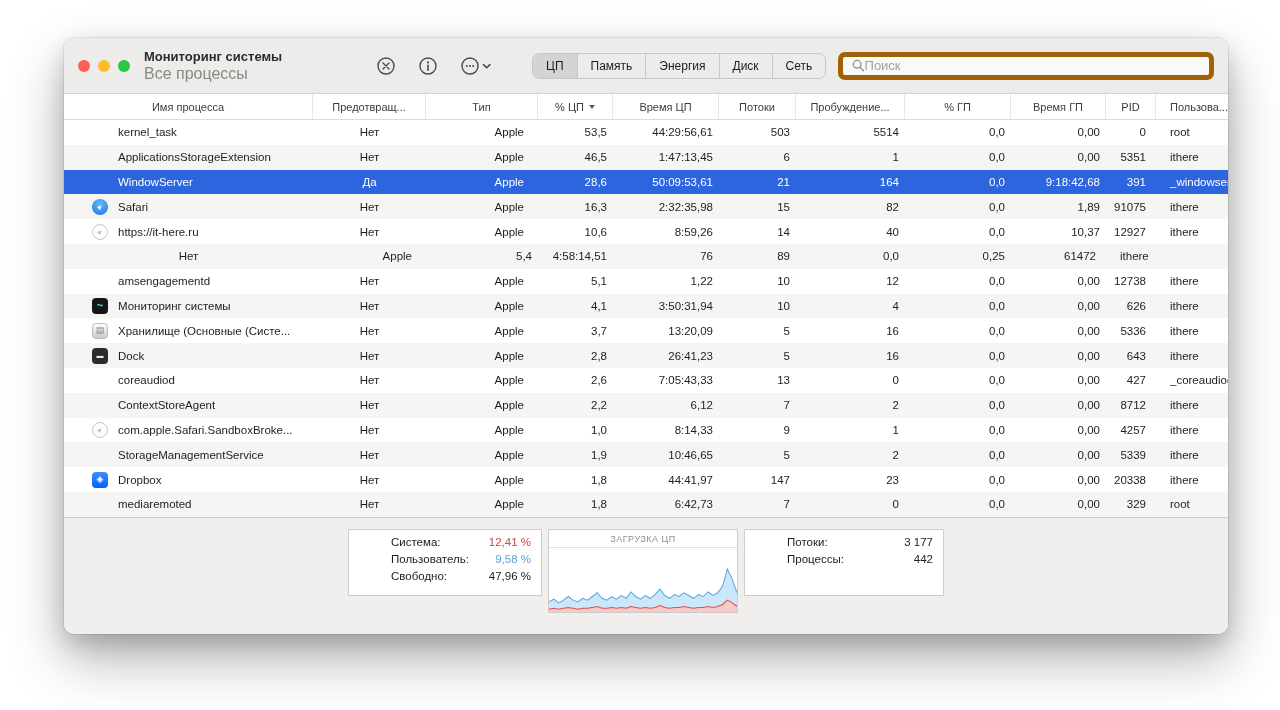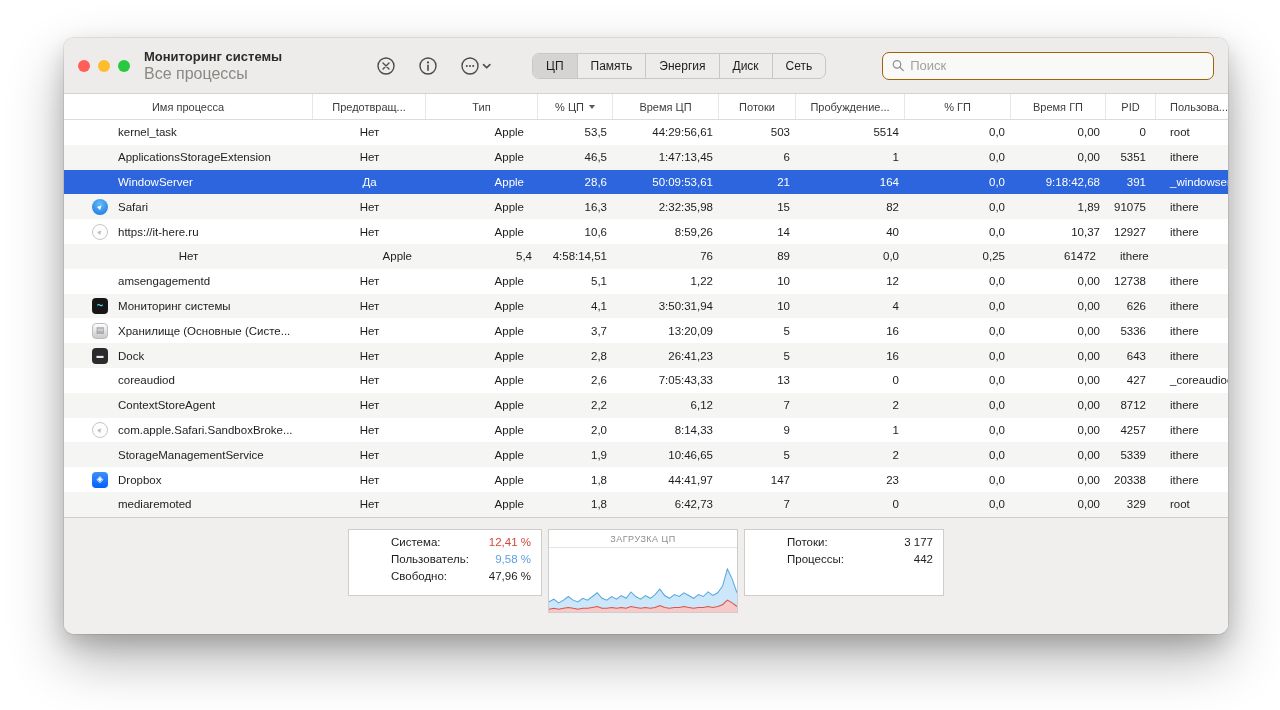--- a/index.html
+++ b/index.html
@@ -19,22 +19,22 @@
   .title-block { width:170px; flex:0 0 170px; }
   .win-title { font-size:13px; font-weight:700; color:#2b2b2b; }
   .win-subtitle { font-size:16px; color:#8a8884; margin-top:1px; }
   .tool-icons { display:flex; align-items:center; gap:18px; margin-left:60px; }
   .tool-btn { background:none; border:none; color:#4c4c4c; cursor:pointer; display:flex; align-items:center; padding:2px; }
   .segments { display:flex; margin-left:38px; border:1px solid #c9c7c5; border-radius:7px; overflow:hidden; background:#edecea; height:26px;justify-content:flex-end; }
   .segment { border:none; background:transparent; font-family:inherit; font-size:12px; color:#1d1d1f;
     padding:0 13px; cursor:pointer; border-right:1px solid #c9c7c5; height:100%; }
   .segment:last-child { border-right:none; }
   .segment.active { background:#d6d4d2; }
-  .search { margin-left:auto; width:332px; height:28px; display:flex; align-items:center; gap:6px;
-    padding:0 9px; border:1px solid #a16207; border-radius:7px; background:rgba(255,255,255,.68); }
+  .search { margin-left:auto; width:376px; height:28px; display:flex; align-items:center; 
+    padding:0 9px; border:5px solid #a16207; border-radius:7px; background:rgba(255,255,255,.68); }
   .search input { border:none; outline:none; background:transparent; width:100%; font-family:inherit;
     font-size:13px; color:#333; }
   .search input::placeholder { color:#a3a19e; }
 
   
   .grid { display:grid;
     grid-template-columns:249px 113px 112px 75px 106px 77px 109px 106px 95px 50px minmax(0,1fr); }
   .thead { height:26px; flex:0 0 26px; background:#fff; border-bottom:1px solid #dcdcdc; }
   .th { display:flex; align-items:center; justify-content:center; font-size:11px; color:#3c3c3c;
     white-space:nowrap; overflow:hidden; cursor:default; }
@@ -406,21 +406,21 @@
         <div class="cell user">ithere</div>
       </div>
 
       <div class="row grid">
         <div class="cell name">
           <span class="app-icon icon-webpage"></span>
           <span>com.apple.Safari.SandboxBroke...</span>
         </div>
         <div class="cell center">Нет</div>
         <div class="cell type">Apple</div>
-        <div class="cell num">2,0</div>
+        <div class="cell num">1,0</div>
         <div class="cell num">8:14,33</div>
         <div class="cell num">9</div>
         <div class="cell num">1</div>
         <div class="cell num">0,0</div>
         <div class="cell num">0,00</div>
         <div class="cell num pid">4257</div>
         <div class="cell user">ithere</div>
       </div>
 
       <div class="row grid">

